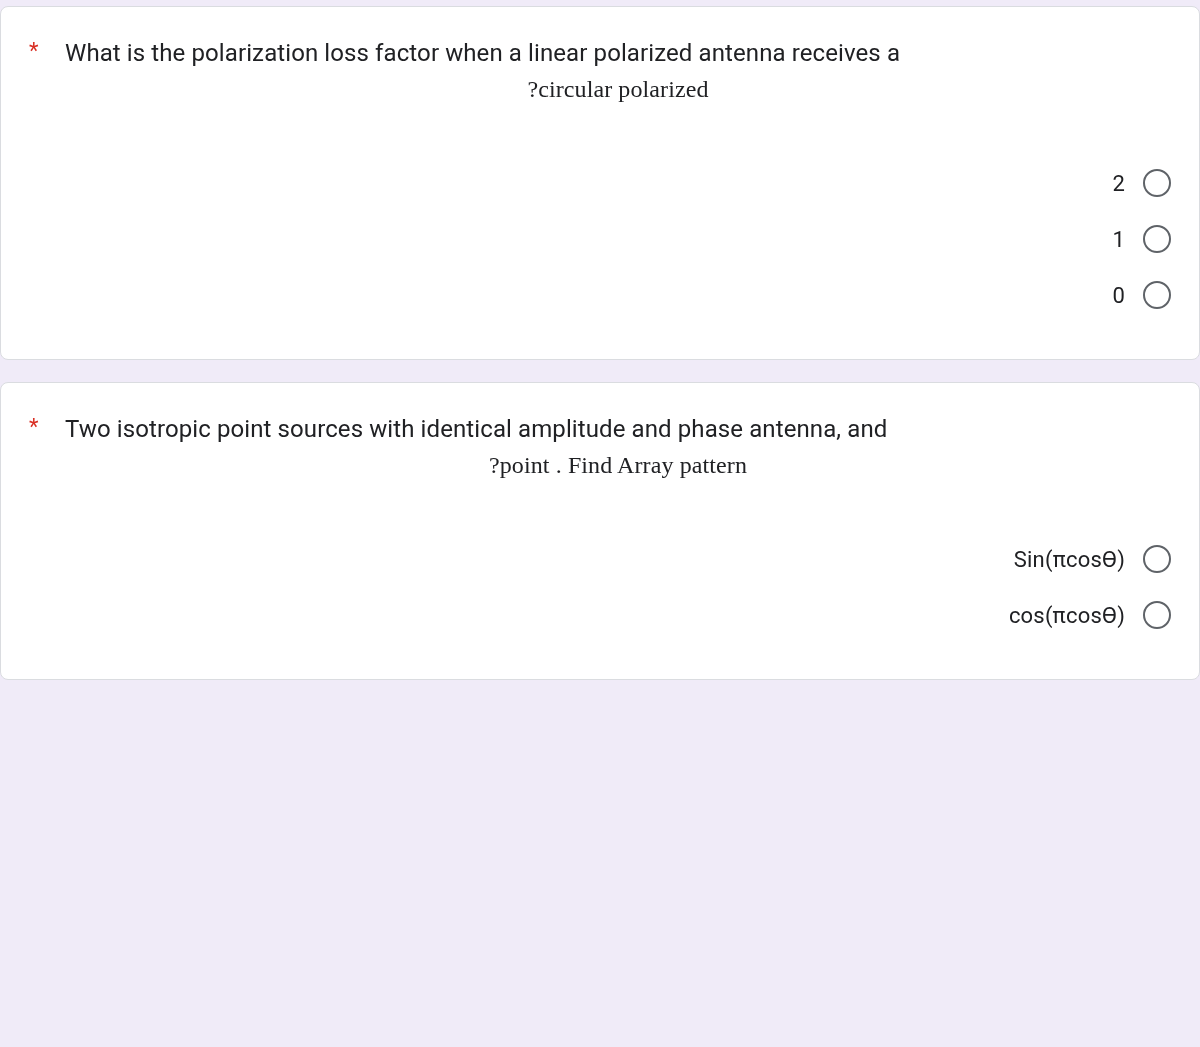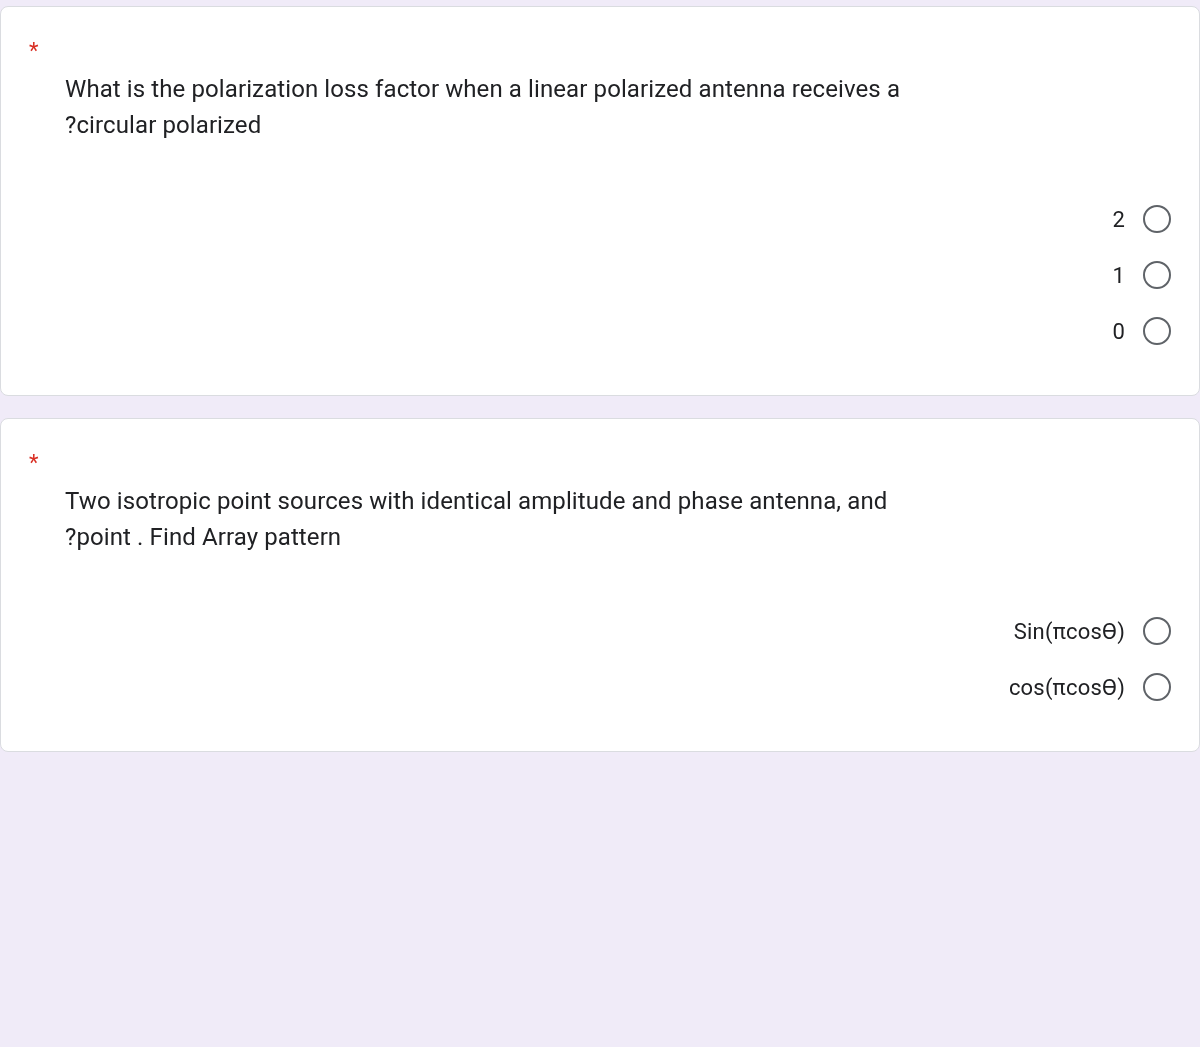--- a/index.html
+++ b/index.html
@@ -29,22 +29,22 @@
     flex: 0 0 18px;
     text-align: left;
   }
   .qtext {
     flex: 1;
     font-size: 24px;
     line-height: 36px;
     letter-spacing: .1px;
     color: #202124;
   }
-  .qtext .line1 { text-align: left; margin-top: 36px; }
-  .qtext .line2 { text-align: left; }
+  .qtext .line1 { text-align: left; }
+  .qtext .line2 { text-align: center; font-family: Liberation Serif, serif; }
   .options {
     margin-top: 48px;
   }
   .option {
     display: flex;
     align-items: center;
     justify-content: flex-end;
     gap: 18px;
     padding: 10px 0;
     min-height: 56px;

